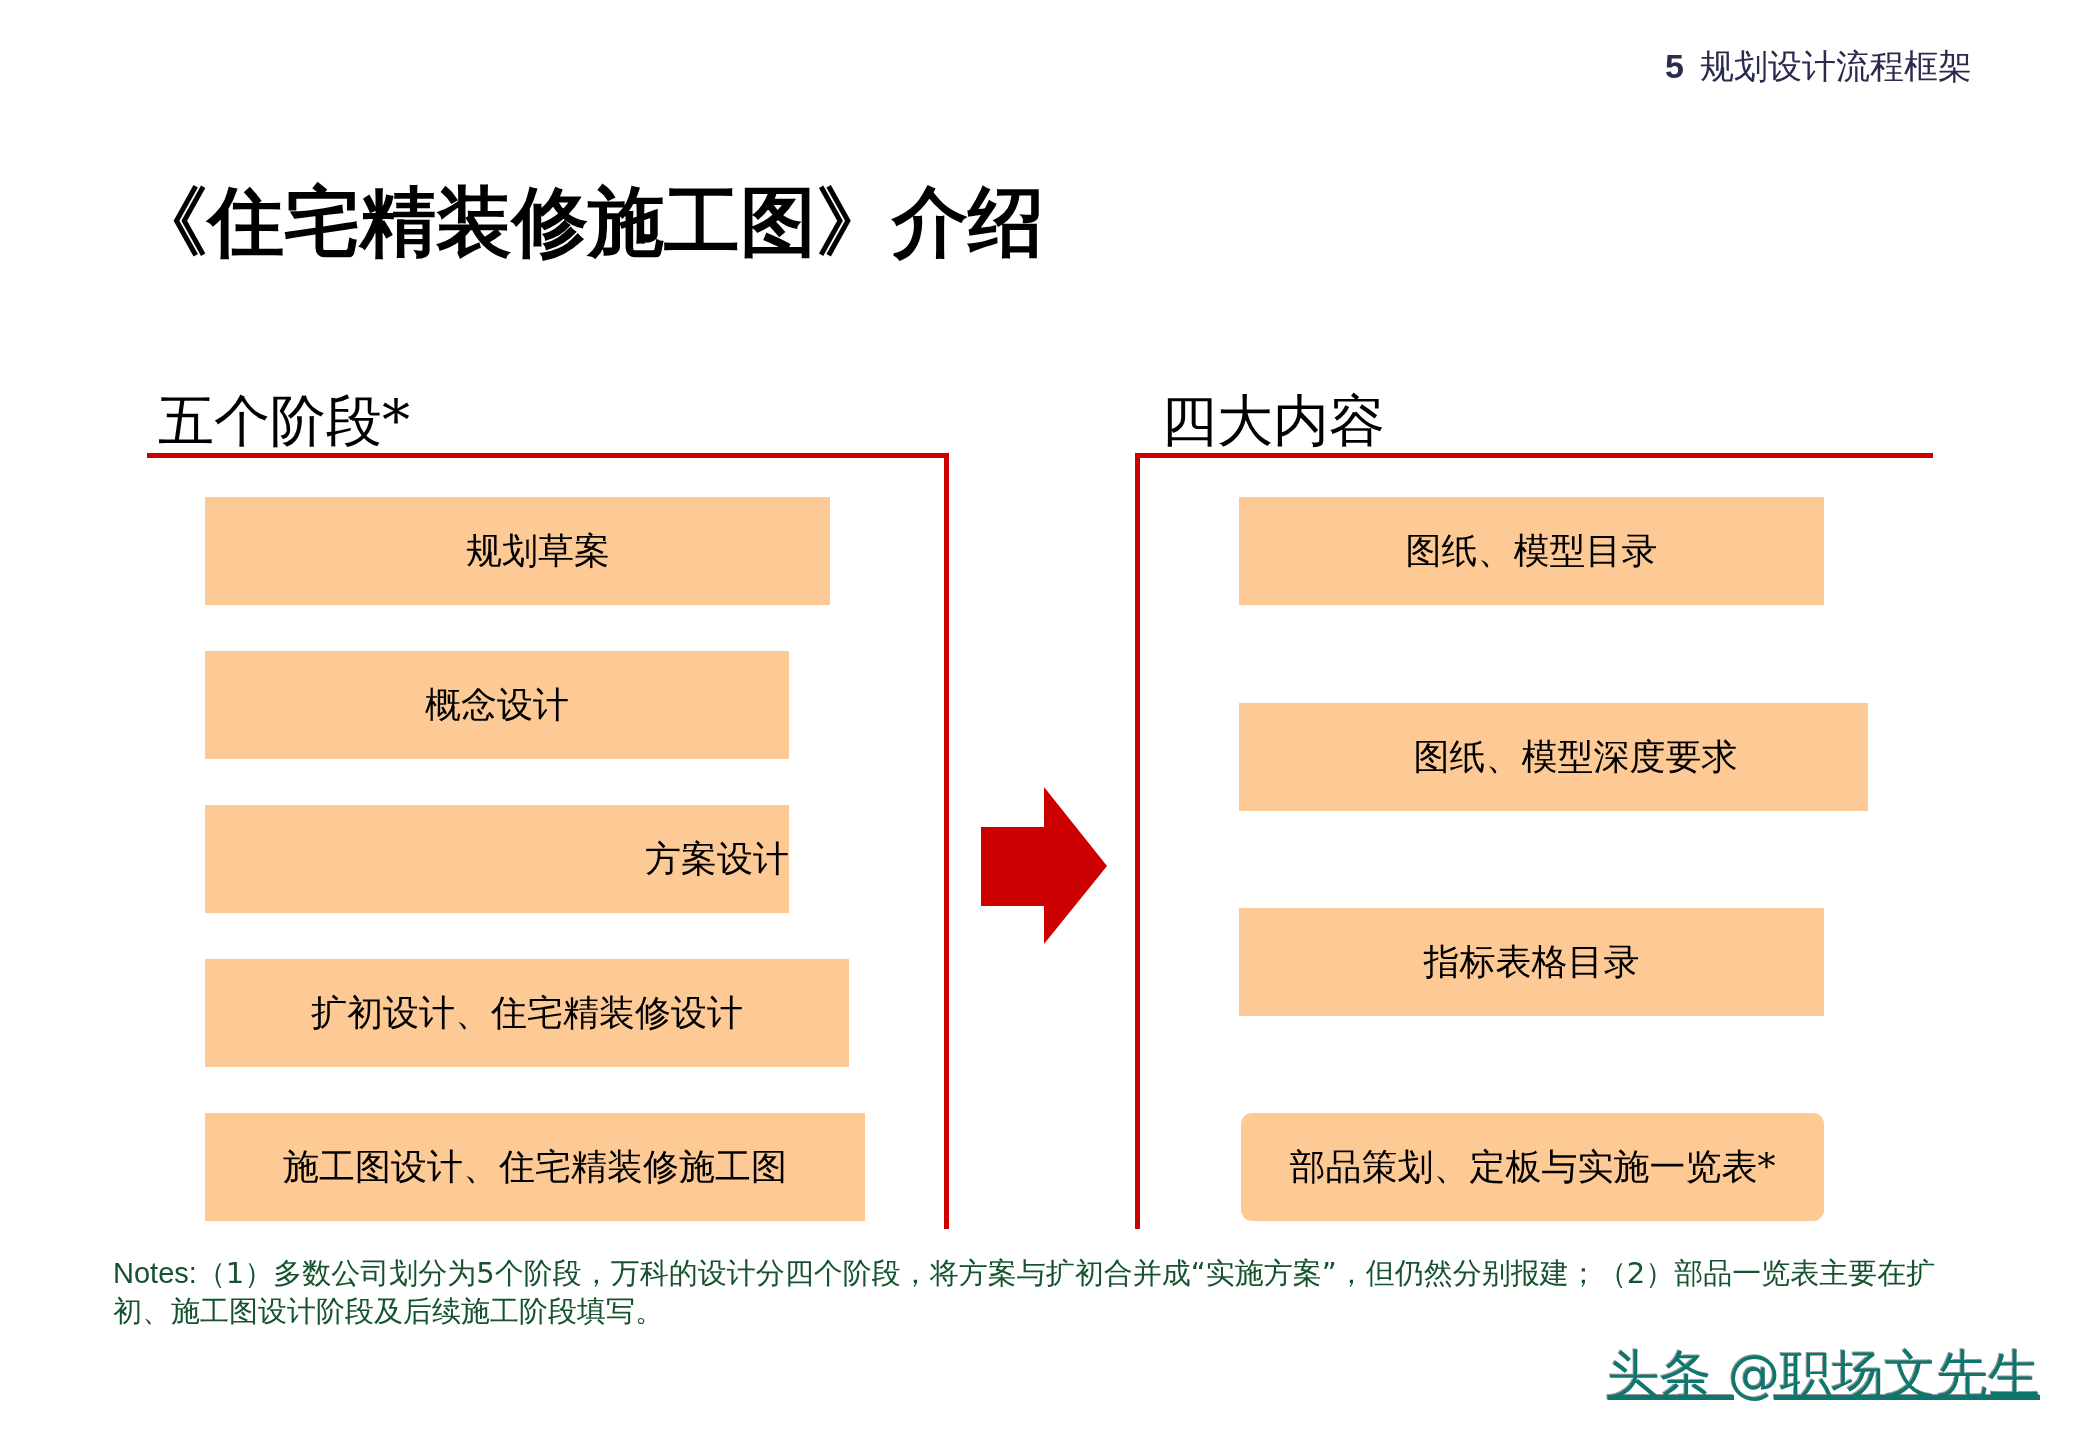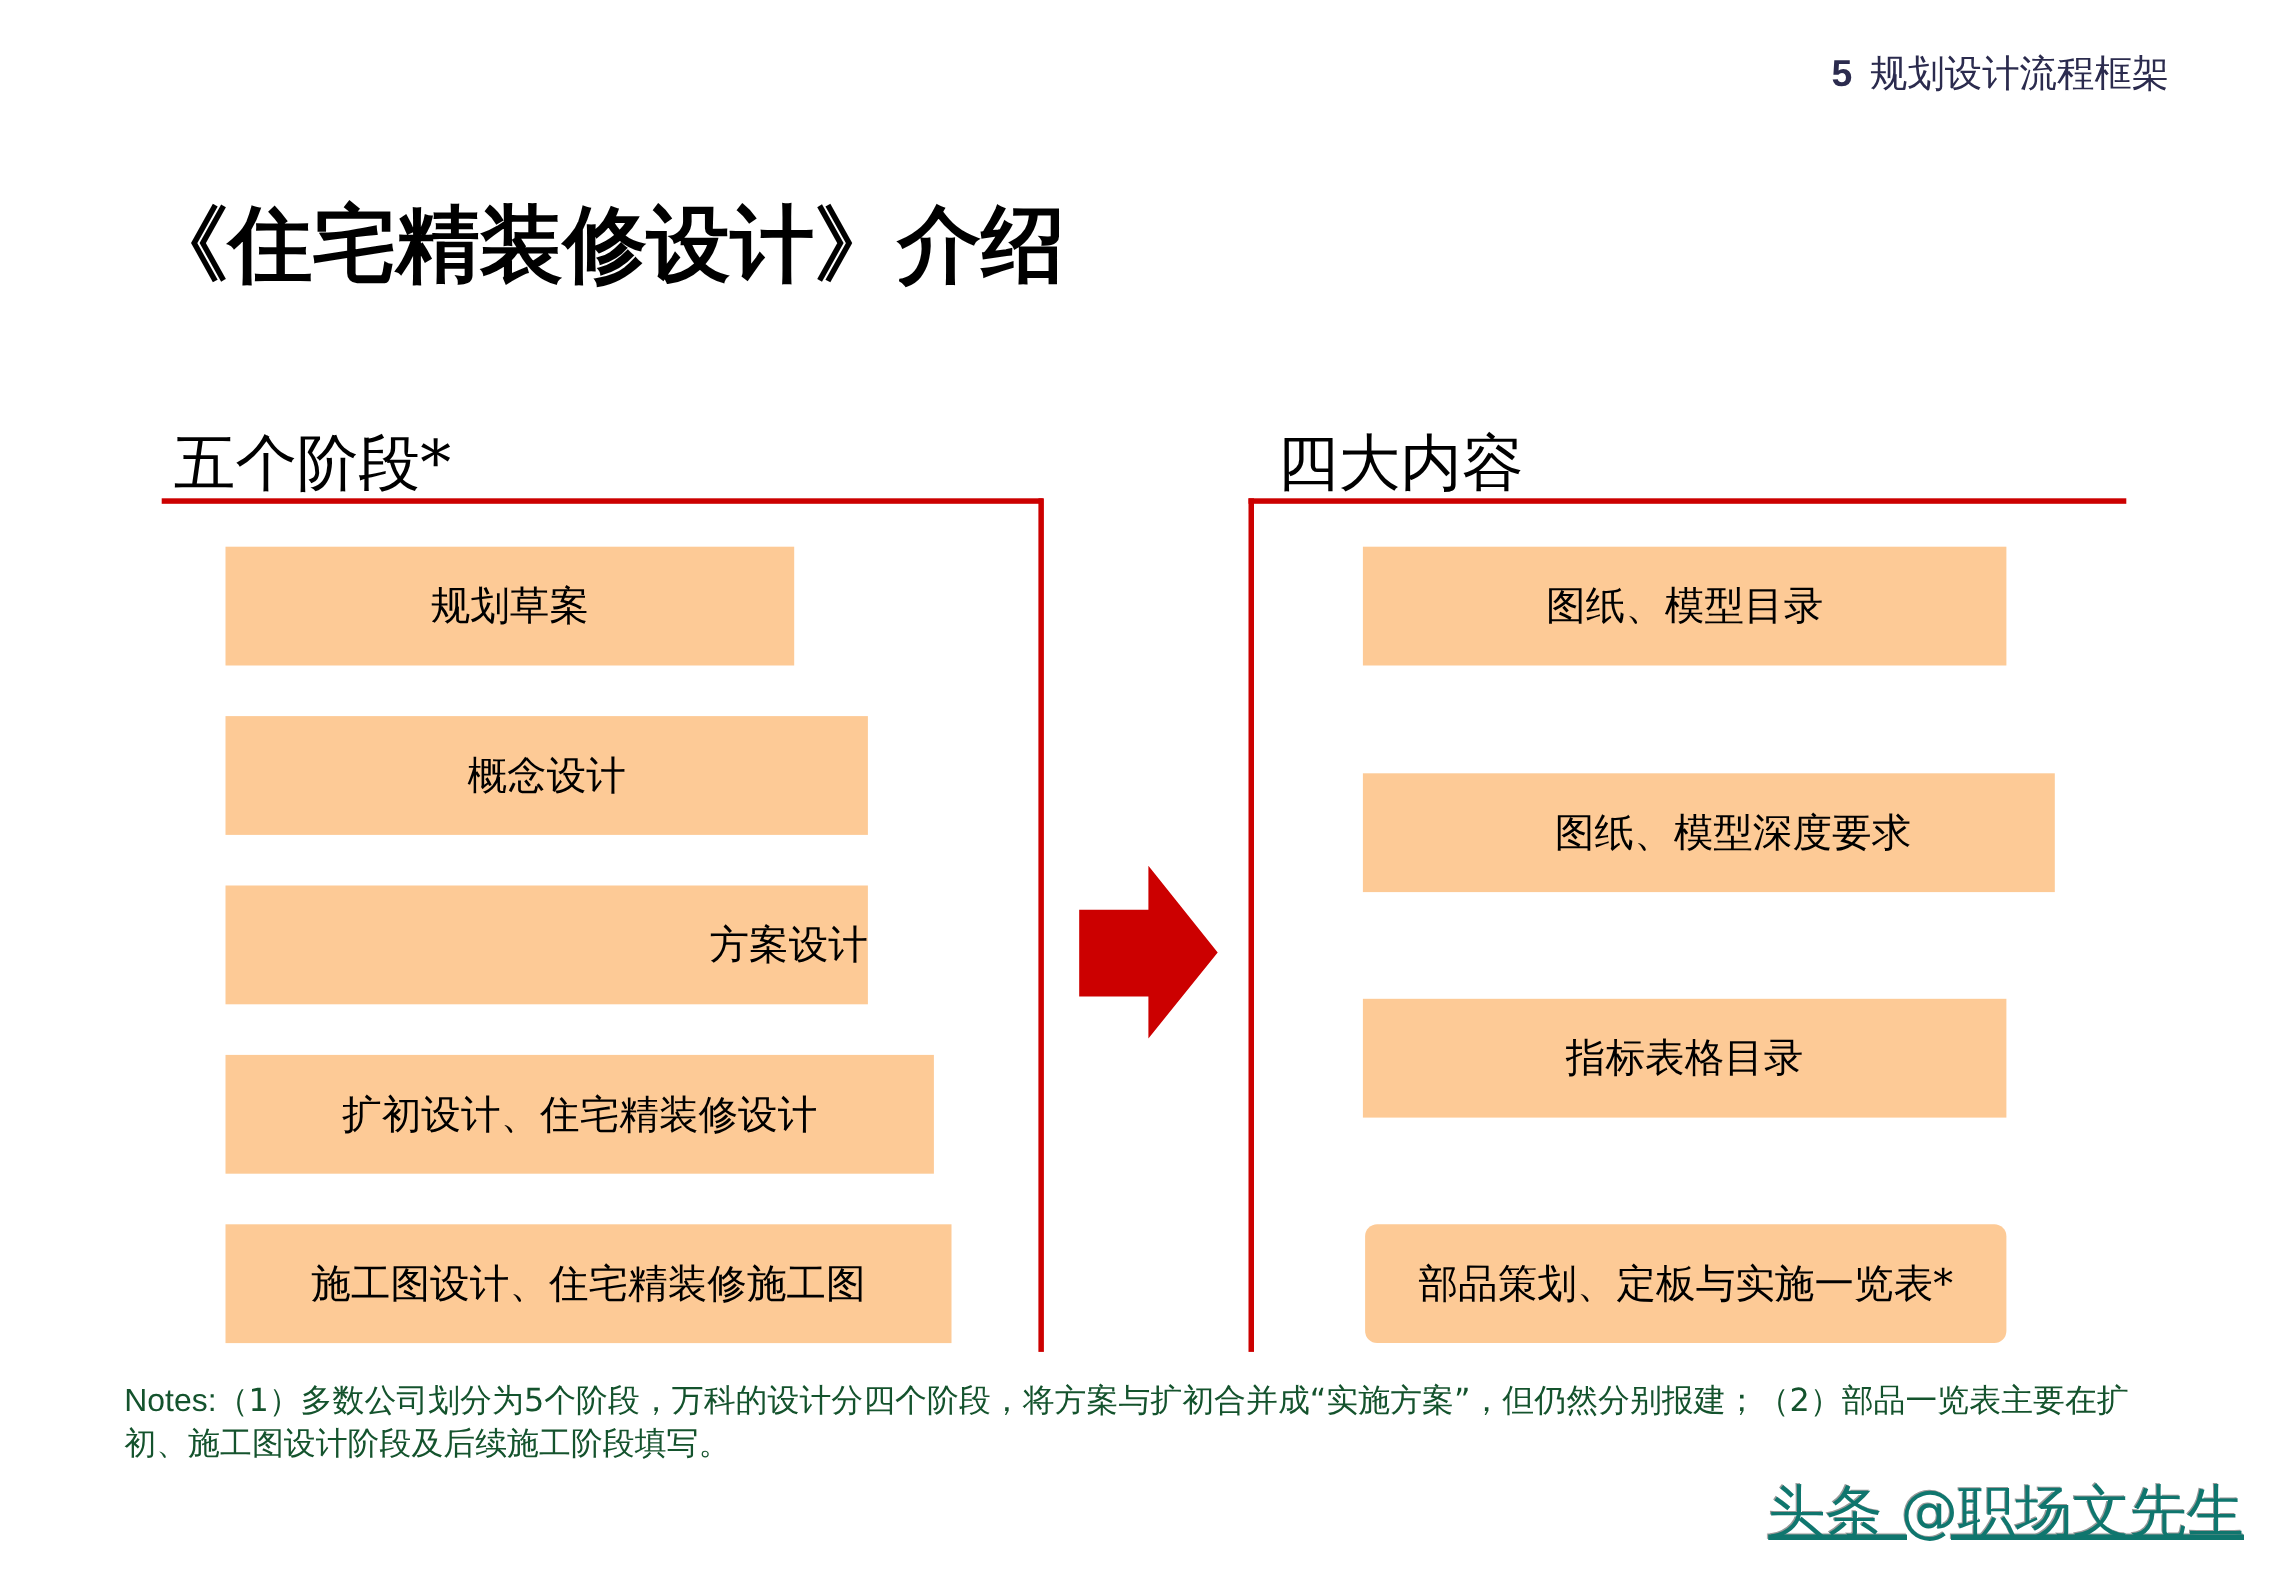--- a/index.html
+++ b/index.html
@@ -49,27 +49,27 @@
       text-decoration: underline;
     }
   </style>
 </head>
 <body>
 
 <div class="section-header">
   <span class="num">5</span><span>规划设计流程框架</span>
 </div>
 
-<div class="page-title">《住宅精装修设计》介绍</div>
+<div class="page-title">《住宅精装修施工图》介绍</div>
 
 <div class="col-heading" style="left:158px; top:384px;">五个阶段*</div>
 <div class="hline" style="left:147px; top:453px; width:801px;"></div>
 <div class="vline" style="left:944px; top:453px; height:776px;"></div>
 
-<div class="box" style="left:205px; top:497px; width:517px;">
+<div class="box" style="left:205px; top:497px; width:584px;padding-left:41px;">
     <span>规划草案</span>
   </div>
 <div class="box" style="left:205px; top:651px; width:584px;">
     <span>概念设计</span>
   </div>
 <div class="box" style="left:205px; top:805px; width:584px;justify-content:flex-end;">
     <span>方案设计</span>
   </div>
 <div class="box" style="left:205px; top:959px; width:644px;">
     <span>扩初设计、住宅精装修设计</span>

